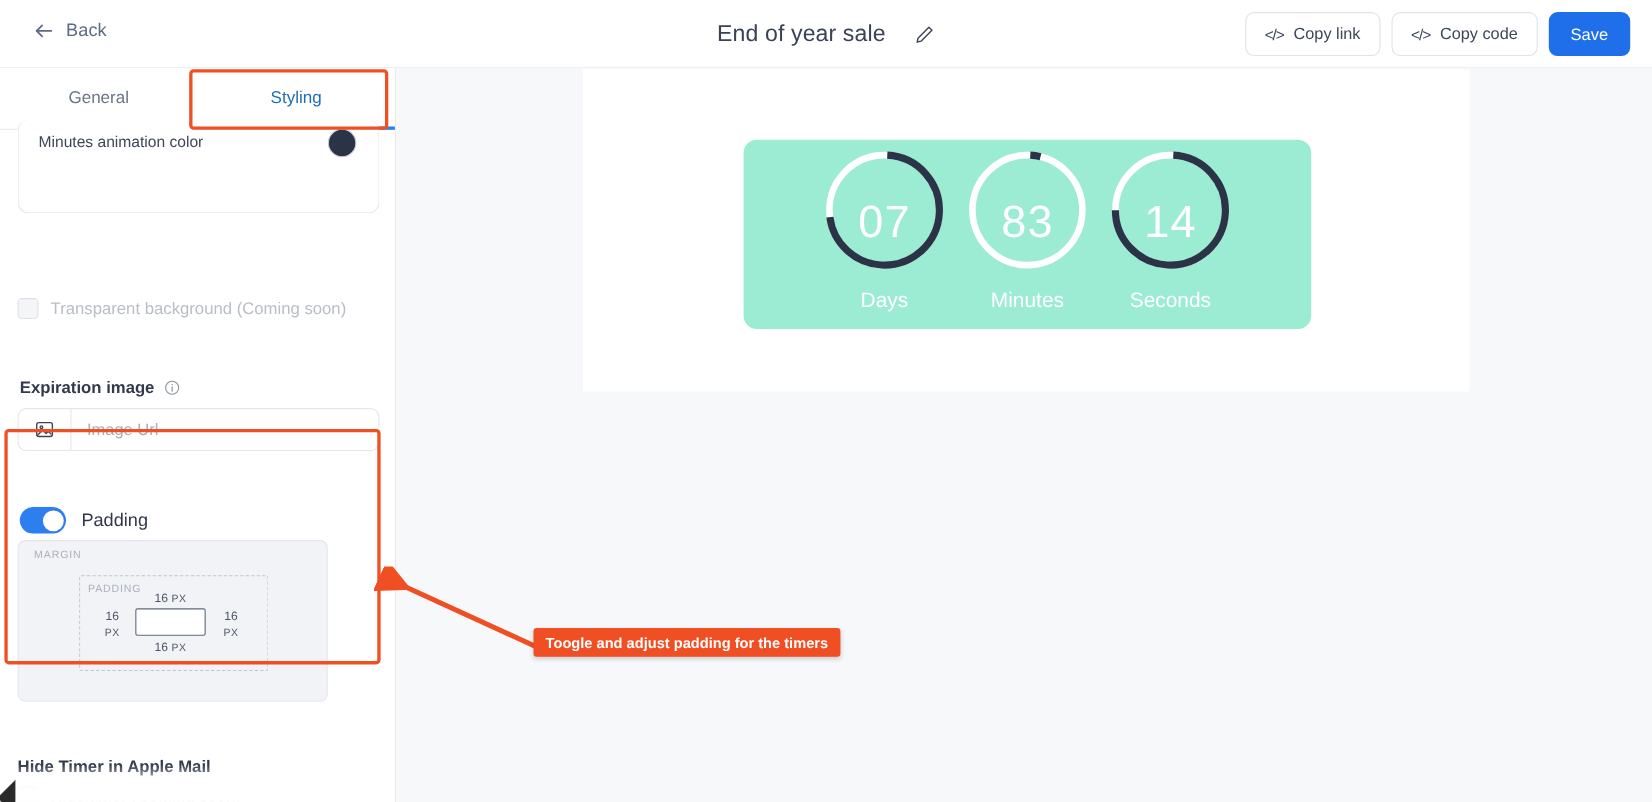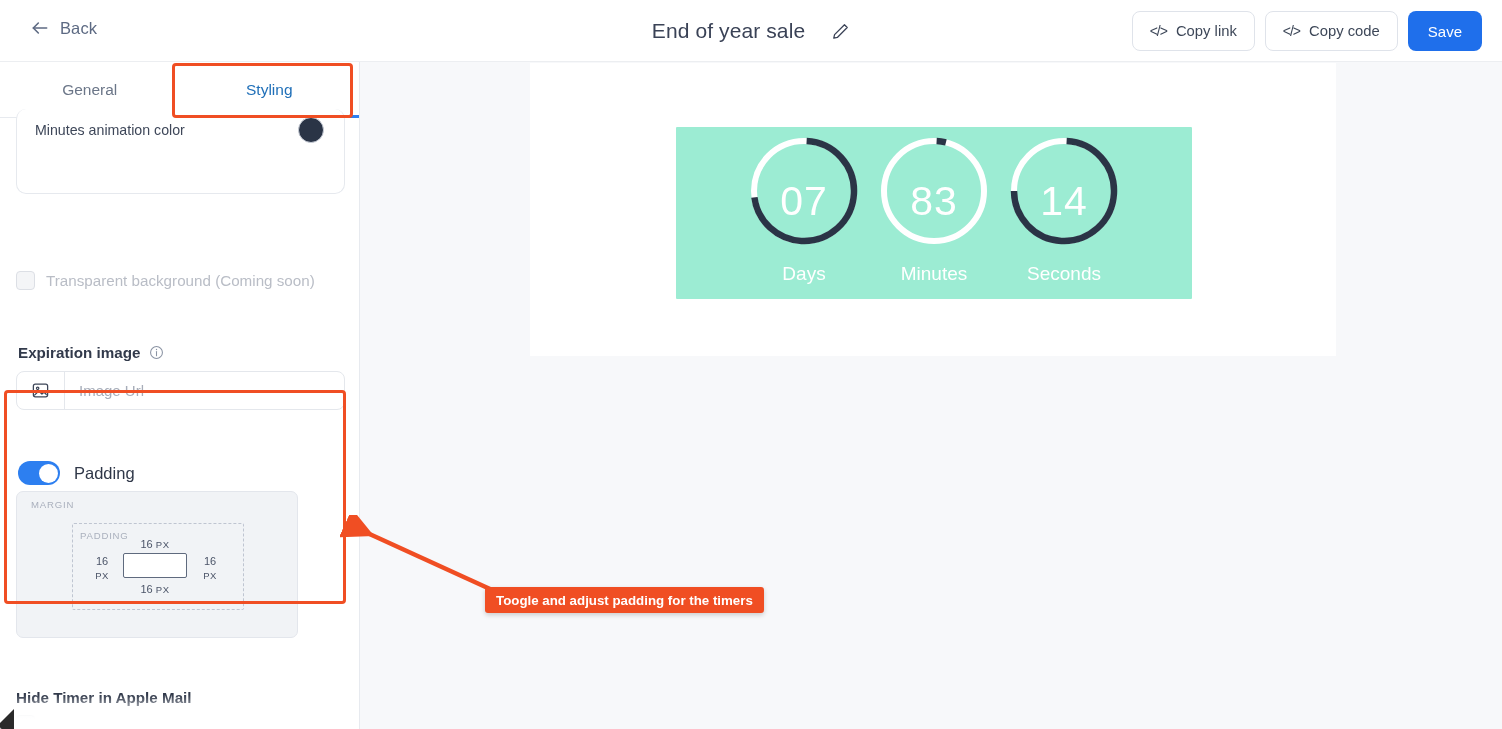--- a/index.html
+++ b/index.html
@@ -164,21 +164,21 @@
   .px-left { left: 14px; top: 30px; width: 30px; }
   .px-right { left: 122px; top: 30px; width: 30px; }
 
   
   .preview-panel {
     position: absolute; left: 530px; top: 63px; width: 806px; height: 293px;
     background: #ffffff;
   }
   .timer-widget {
     position: absolute; left: 146px; top: 64px; width: 516px; height: 172px;
-    background: #9cecd3; border-radius: 1px;
+    background: #9cecd3; border-radius: 12px;
   }
   .timer-units {
     position: absolute; left: 0; top: 0; width: 100%; height: 100%;
     display: flex; align-items: flex-start; justify-content: center; gap: 6px;
     padding-top: 8px;
   }
   .unit { width: 124px; position: relative; text-align: center; }
   .unit svg { display: block; margin: 0 auto; }
   .unit-value {
     position: absolute; left: 0; top: 43px; width: 100%;
@@ -195,21 +195,20 @@
     pointer-events: none;
   }
   .anno-tab { left: 172px; top: 63px; width: 181px; height: 55px; }
   .anno-pad { left: 4px; top: 390px; width: 342px; height: 214px; }
   .anno-callout {
     position: absolute; left: 485px; top: 571px; height: 26px;
     background: #f04e23; border-radius: 3px; color: #fff;
     font-size: 13.3px; font-weight: bold; display: flex; align-items: center;
     padding: 0 11px; white-space: nowrap;
     box-shadow: 0 2px 5px rgba(0,0,0,.18);
-    margin-top: 16px;
   }
   .anno-arrow { position: absolute; left: 340px; top: 515px; pointer-events: none; }
 
   .corner-cursor {
     position: absolute; left: 0; bottom: 0; width: 14px; height: 26px;
     background: linear-gradient(135deg, transparent 48%, #2a2a2a 52%);
     border-bottom-left-radius: 2px;
   }
   .bottom-fade {
     position: absolute; left: 0; bottom: 0; width: 360px; height: 34px;

